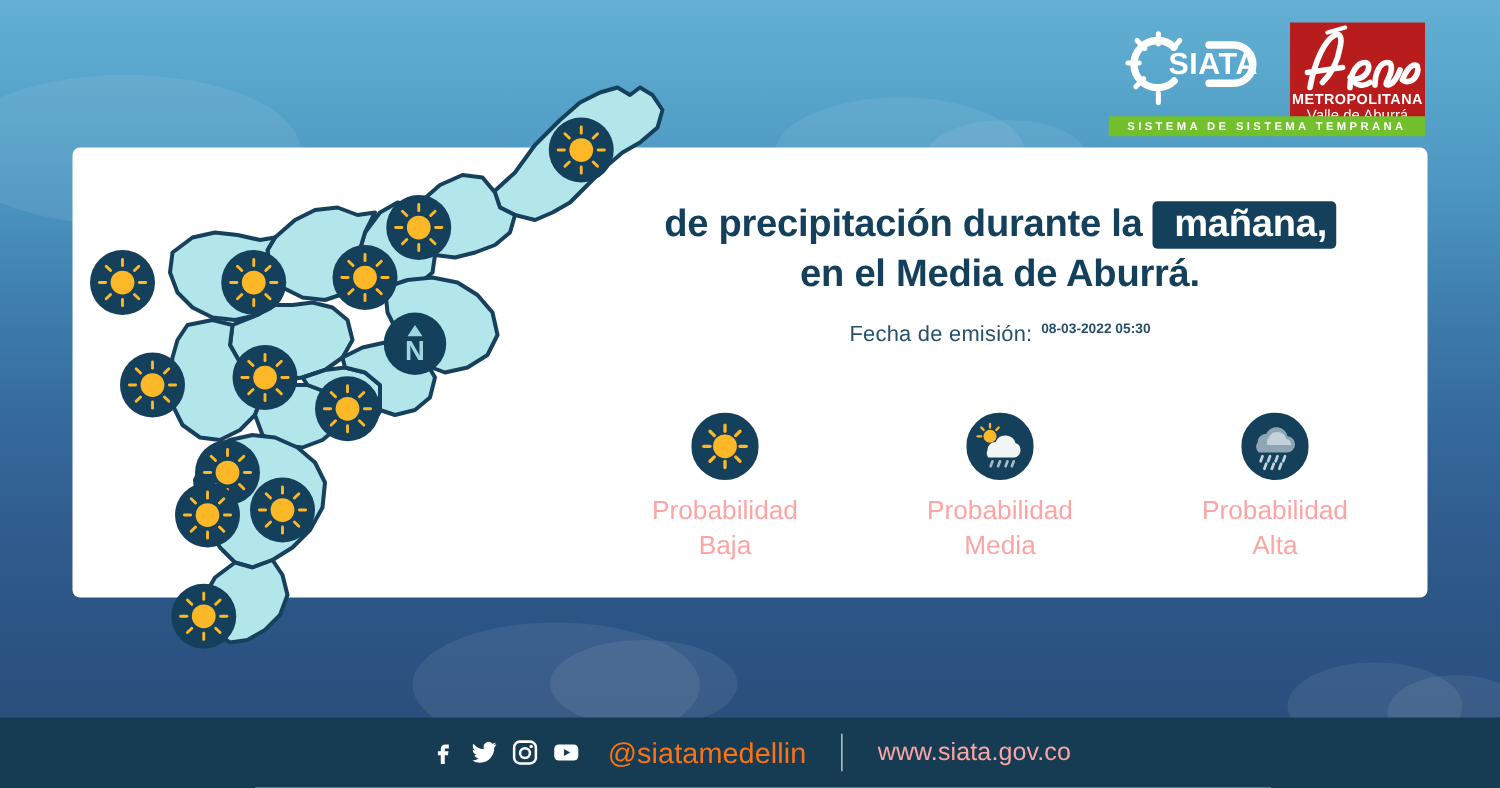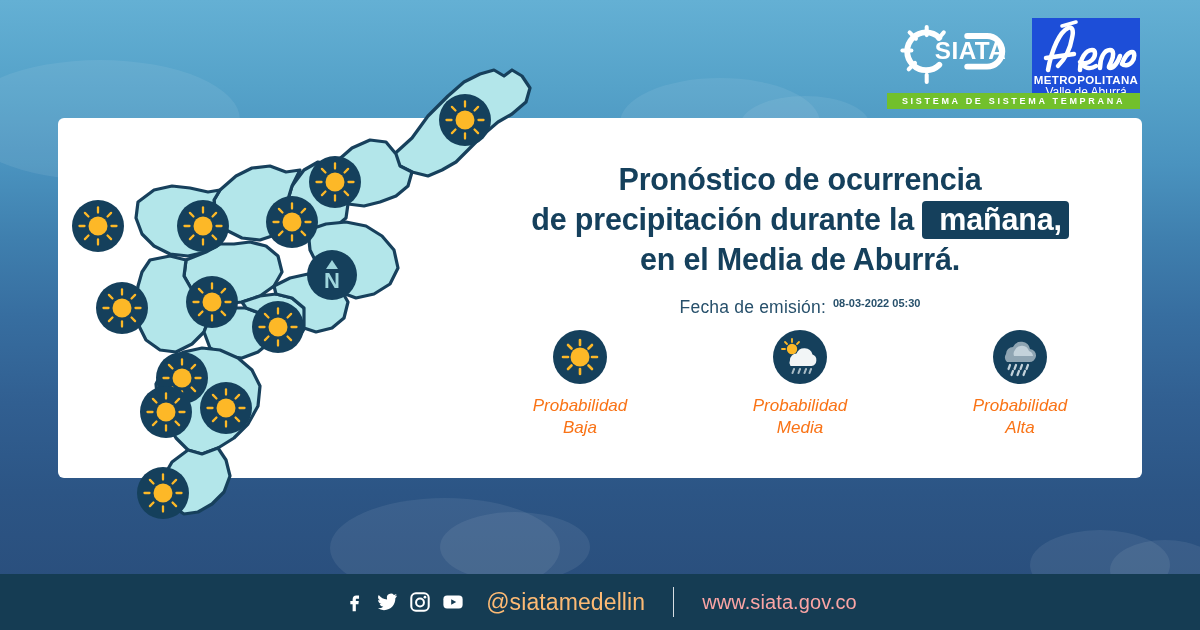--- a/index.html
+++ b/index.html
@@ -32,21 +32,21 @@
   }
 
   
   #logo-bar {
     position: absolute; top: 18px; right: 60px;
     display: flex; align-items: flex-start; 
   }
   #siata-logo { width: 135px; height: 72px; }
   #area-logo {
     width: 108px; height: 85px;
-    background: #1d4ed8;
+    background: #b91c1c;
     display: flex; flex-direction: column;
     align-items: center; justify-content: flex-end;
     padding-bottom: 4px;
     position: relative;
   }
   #area-script {
     position: absolute; top: 2px; left: 0; right: 0;
     height: 56px;
   }
   .area-line1 {
@@ -125,41 +125,40 @@
     display: flex;
     justify-content: space-between;
   }
   .legend-item {
     width: 200px;
     display: flex; flex-direction: column; align-items: center;
   }
   .legend-icon { width: 54px; height: 54px; }
   .legend-label {
     margin-top: 11px;
-    color: #f97316;
-    font-size: 17px;
+    color: #fca5a5;
+    font-size: 21px;
     line-height: 1.32;
     text-align: center;
     white-space: pre-line;
-    font-style: italic;
   }
 
   
   #footer {
     position: absolute;
     left: 0; bottom: 0;
     width: 1200px; height: 56px;
     background: #153c53;
     display: flex; align-items: center; justify-content: center;
     gap: 0;
   }
   #social { display: flex; align-items: center; gap: 11px; }
   .social-ico { width: 22px; height: 22px; }
   #handle {
-    color: #fdba74; font-size: 23px;
+    color: #f97316; font-size: 23px;
     margin-left: 22px; letter-spacing: 0.1px;
   }
   #divider {
     width: 1px; height: 30px;
     background: #d7dee3;
     margin: 0 28px;
   }
   #website { color: #fca5a5; font-size: 20px; letter-spacing: 0.1px; }
 </style>
 </head>
@@ -414,21 +413,20 @@
             <line x1="-0.00" y1="-13.50" x2="-0.00" y2="-18.50"></line>
             <line x1="9.55" y1="-9.55" x2="13.08" y2="-13.08"></line>
           </g>
         </g>
       </g>
   </svg>
 </div>
 
 <div id="text-block">
   <div id="headline">
-    <div>Pronóstico de ocurrencia</div>
     <div>
       <span>de precipitación durante la</span>
       <span class="hl">mañana,</span>
     </div>
     <div>en el Media de Aburrá.</div>
   </div>
   <div id="fecha-row">
     <span id="fecha-label">Fecha de emisión:</span>
     <span id="fecha-value">08-03-2022 05:30</span>
   </div>

